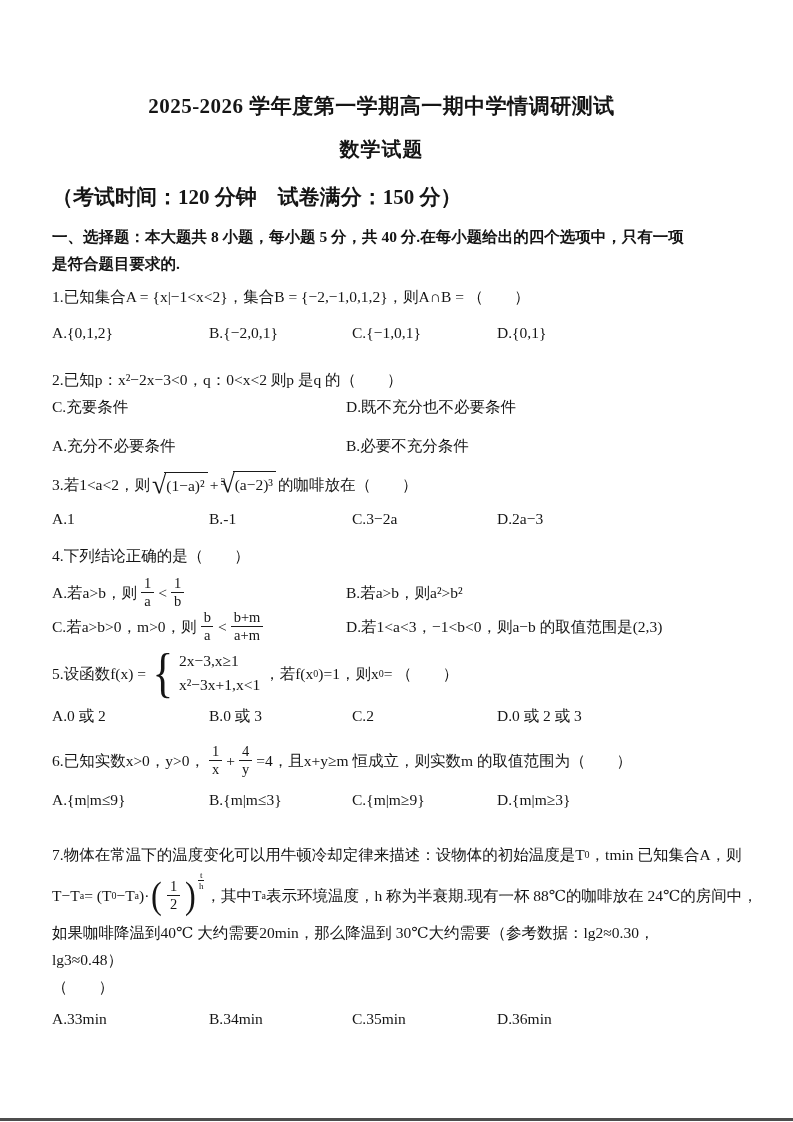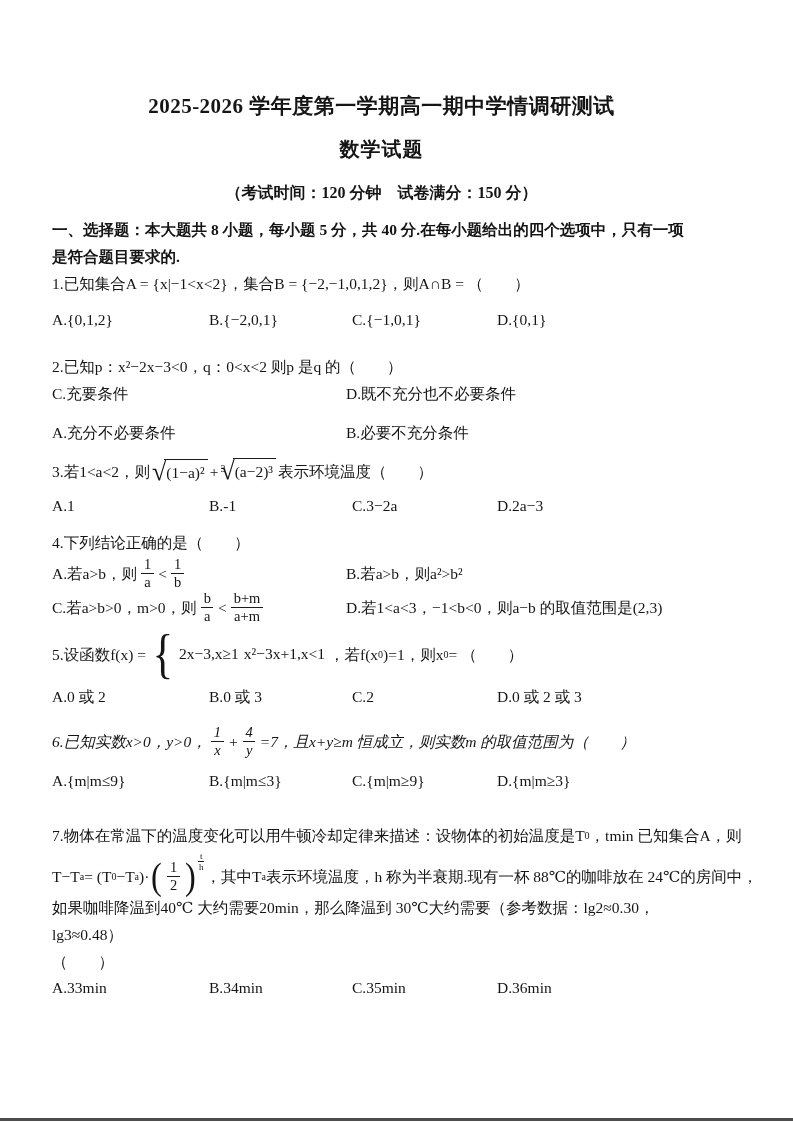--- a/index.html
+++ b/index.html
@@ -7,21 +7,21 @@
     position:relative;
     width:793px;height:1122px;
     background:#ffffff;
     color:#151515;
     font-family:"Liberation Serif","DejaVu Serif",serif;
     overflow:hidden;
   }
   .content{padding:92px 66px 0 52px;width:659px;box-sizing:content-box;}
   .title{font-size:21px;font-weight:bold;text-align:center;margin:0 0 16px 0;letter-spacing:0.5px;}
   .subtitle{font-size:20px;font-weight:bold;text-align:center;margin:0 0 20px 0;letter-spacing:1px;}
-  .info{font-size:16px;font-weight:bold;text-align:center;margin:0 0 12px 0;}
+  .info{font-size:21px;font-weight:bold;text-align:left;margin:0 0 12px 0;}
   .sec{font-size:15.5px;font-weight:bold;line-height:27px;}
   .stem{font-size:15.5px;line-height:27px;}
   .flexline{display:flex;align-items:center;white-space:nowrap;}
   .optrow4{display:grid;grid-template-columns:157px 143px 145px 1fr;font-size:15.5px;line-height:26px;}
   .optrow2{display:grid;grid-template-columns:294px 1fr;font-size:15.5px;line-height:27px;align-items:center;}
   .opt{white-space:nowrap;}
   .optflex{display:flex;align-items:center;white-space:nowrap;}
 
   
   .frac{display:inline-flex;flex-direction:column;align-items:center;vertical-align:middle;margin:0 4px;font-size:14.5px;line-height:1.15;}
@@ -30,32 +30,32 @@
 
   
   .sqrt{display:inline-flex;align-items:flex-start;vertical-align:middle;margin:0 2px;}
   .rindex{font-size:10px;position:relative;top:-3px;margin-right:-5px;z-index:2;}
   .rsign{font-size:26px;line-height:1;margin-right:-2px;font-weight:normal;}
   .rbody{border-top:1.4px solid #1a1a1a;padding:4px 3px 0 2px;font-size:15.5px;line-height:1.2;}
 
   
   .piece{display:inline-flex;align-items:center;margin:0 4px;}
   .pbrace{font-size:54px;font-weight:200;line-height:0.8;margin-right:3px;transform:scaleX(0.8);}
-  .pcases{display:inline-flex;flex-direction:row;gap:5px;font-size:15.5px;line-height:1.2;}
+  .pcases{display:inline-flex;flex-direction:column;gap:5px;font-size:15.5px;line-height:1.2;}
 
   
   .bigp{display:inline-flex;align-items:center;margin:0 1px;}
   .bp{font-size:38px;font-weight:200;line-height:0.8;transform:scaleX(0.85);}
   .bexp{display:inline-flex;flex-direction:column;align-items:center;font-size:9px;line-height:1.15;transform:translateY(-15px);margin-left:1px;}
   .bexp .eden{border-top:0.8px solid #1a1a1a;padding:0 1px;}
 
   sub{font-size:10px;}
 
-  .mt6{}.mt8{margin-top:8px;}.mt10{margin-top:10px;}
-  .mt12{margin-top:12px;}.mt14{margin-top:14px;font-style:italic;}
+  .mt6{margin-top:6px;}.mt8{margin-top:8px;}.mt10{margin-top:10px;}
+  .mt12{margin-top:12px;}.mt14{margin-top:14px;}
   .mt20{margin-top:20px;}.mt28{margin-top:28px;}
 
   .bottom-line{position:absolute;left:0;right:0;bottom:1px;height:3px;background:#4d4d4d;}
 </style>
 </head>
 <body>
 
 <div class="page">
   <div class="content">
 
@@ -89,21 +89,21 @@
       <span class="sqrt">
         <span class="rsign">√</span>
         <span class="rbody">(1−a)²</span>
       </span>
       <span>+</span>
       <span class="sqrt">
         <span class="rindex">3</span>
         <span class="rsign">√</span>
         <span class="rbody">(a−2)³</span>
       </span>
-      <span>表示环境温度（　　）</span>
+      <span>的咖啡放在（　　）</span>
     </div>
     <div class="optrow4 mt8">
       <span class="opt">A.1</span>
       <span class="opt">B.-1</span>
       <span class="opt">C.3−2a</span>
       <span class="opt">D.2a−3</span>
     </div>
 
     <div class="stem mt10">4.下列结论正确的是（　　）</div>
     <div class="optrow2 mt6">
@@ -163,21 +163,21 @@
       <span>6.已知实数x&gt;0，y&gt;0，</span>
       <span class="frac">
         <span class="fnum">1</span>
         <span class="fden">x</span>
       </span>
       <span>+</span>
       <span class="frac">
         <span class="fnum">4</span>
         <span class="fden">y</span>
       </span>
-      <span>=7，且x+y≥m 恒成立，则实数m 的取值范围为（　　）</span>
+      <span>=4，且x+y≥m 恒成立，则实数m 的取值范围为（　　）</span>
     </div>
     <div class="optrow4 mt10">
       <span class="opt">A.{m|m≤9}</span>
       <span class="opt">B.{m|m≤3}</span>
       <span class="opt">C.{m|m≥9}</span>
       <span class="opt">D.{m|m≥3}</span>
     </div>
 
     <div class="stem flexline mt28">
       <span>7.物体在常温下的温度变化可以用牛顿冷却定律来描述：设物体的初始温度是T</span>

